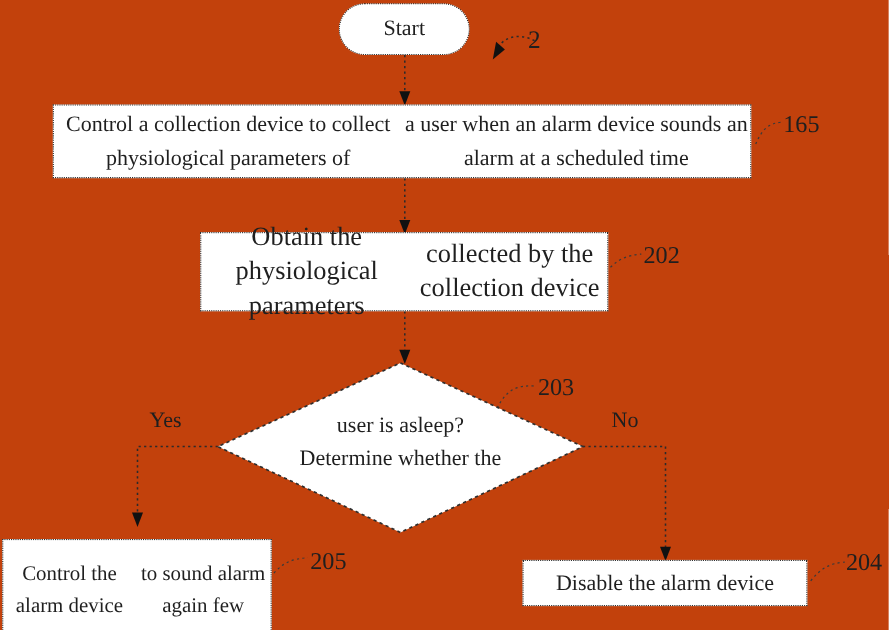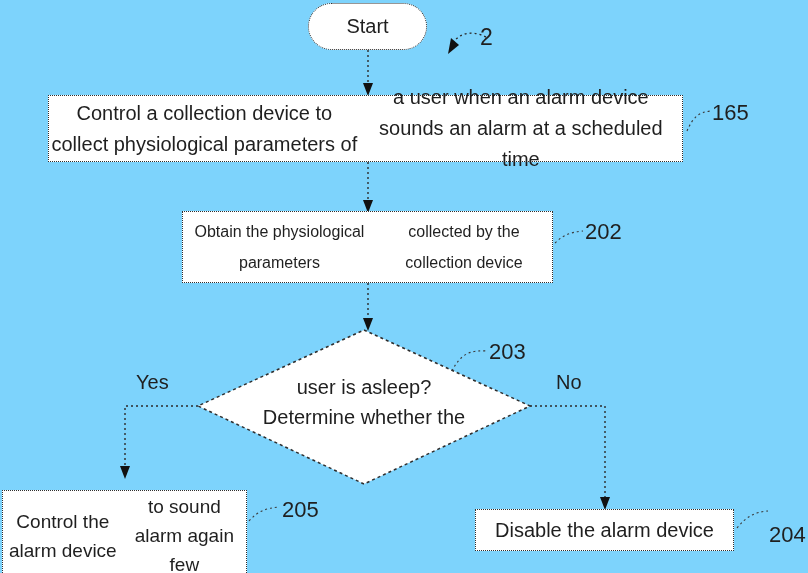--- a/index.html
+++ b/index.html
@@ -1,45 +1,45 @@
 <!DOCTYPE html>
 <html><head>
 <meta charset="utf-8">
 <style>
   html,body{margin:0;padding:0;background:#ffffff;}
   .page{
-    position:relative;width:808px;height:573px;background:#7dd3fc;
-    font-family:Liberation Sans, sans-serif;color:#1f1f1f;overflow:hidden;
+    position:relative;width:808px;height:573px;background:#c2410c;
+    font-family:Liberation Serif, serif;color:#1f1f1f;overflow:hidden;
   }
   .layer{position:absolute;left:0;top:0;width:808px;height:573px;}
   .node{
     position:absolute;box-sizing:border-box;
     border:1.6px dotted #2e2e2e;background:#ffffff;
     display:flex;flex-direction:row;align-items:center;justify-content:center;
     text-align:center;
   }
   .oval{
     position:absolute;box-sizing:border-box;border:1.6px dotted #2e2e2e;background:#fff;
     border-radius:24px;display:flex;align-items:center;justify-content:center;
     font-size:20px;
   }
   .box201{left:48px;top:95px;width:635px;height:67px;font-size:20px;line-height:31px;}
-  .box202{left:182px;top:211px;width:371px;height:72px;font-size:16px;line-height:31px;}
+  .box202{left:182px;top:211px;width:371px;height:72px;font-size:24px;line-height:31px;}
   .box205{left:2px;top:480px;width:245px;height:91px;font-size:19px;line-height:29px;margin-top:10px;}
   .box204{left:475px;top:509px;width:259px;height:42px;font-size:20px;line-height:24px;}
   .diamond-text{
     position:absolute;left:244px;top:372px;width:240px;text-align:center;
     font-size:20px;line-height:30px;
   }
   .refnum{position:absolute;font-size:22px;color:#1f1f1f;}
   .ref2{left:480px;top:24px;font-size:23px;}
   .ref201{left:712px;top:100px;}
   .ref202{left:585px;top:219px;}
   .ref203{left:489px;top:339px;}
-  .ref204{left:769px;top:498px;margin-top:24px;}
+  .ref204{left:769px;top:498px;}
   .ref205{left:282px;top:497px;}
   .branch-label{position:absolute;font-size:20px;}
   .yes{left:136px;top:371px;}
   .no{left:556px;top:371px;}
 </style>
 </head>
 <body>
 
 <div class="page">
 

